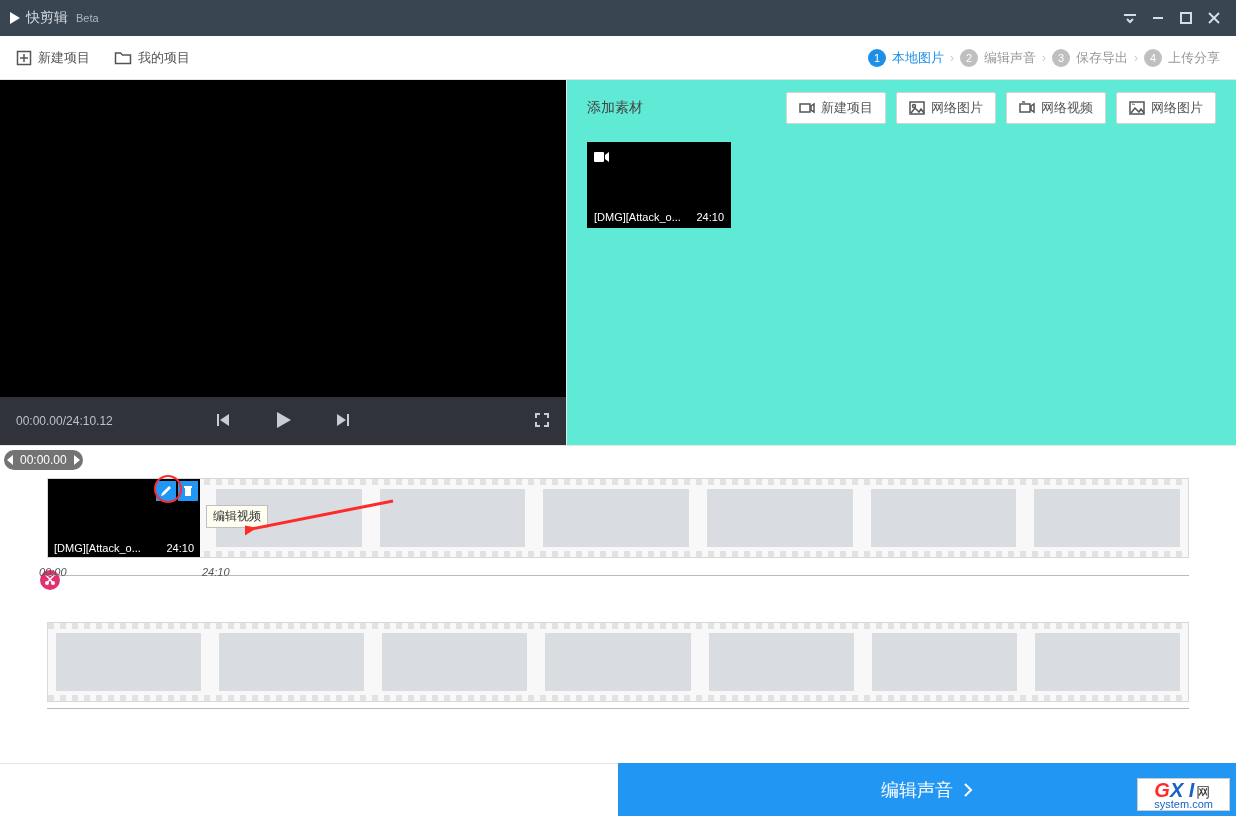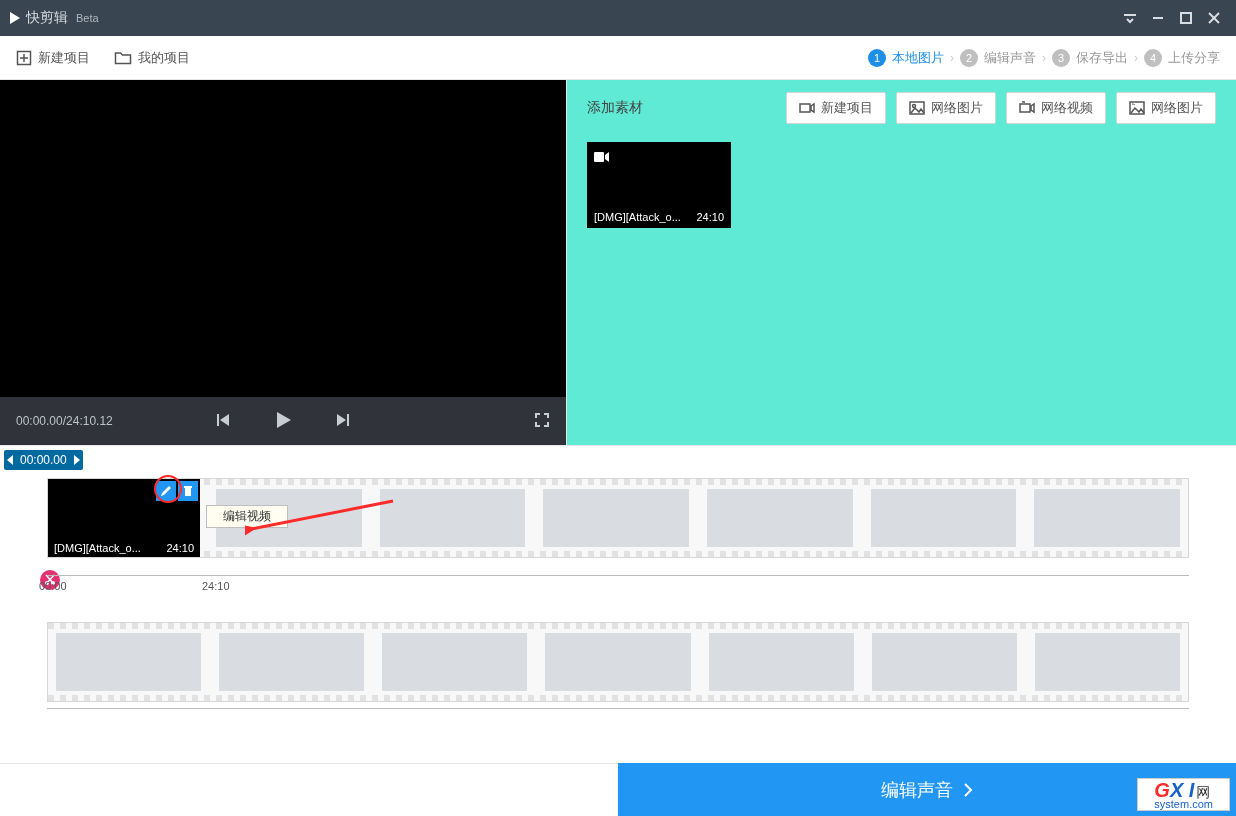--- a/index.html
+++ b/index.html
@@ -42,42 +42,42 @@
 .srcbtn { height:32px; background:#fff; border:1px solid #d4d4d4; border-radius:2px; padding:0 12px; display:flex; align-items:center; gap:6px; font-size:13px; color:#555; cursor:pointer; }
 .srcbtn svg { stroke:#555; fill:none; stroke-width:1.5; }
 .asset-grid { padding:6px 20px; }
 .asset-card { width:144px; height:86px; background:#000; position:relative; border:1px solid #000; }
 .asset-card .cam { position:absolute; top:6px; left:6px; }
 .asset-card .cam svg { fill:#fff; }
 .asset-card .meta { position:absolute; left:0; right:0; bottom:0; height:20px; display:flex; align-items:center; justify-content:space-between; padding:0 6px; color:#fff; font-size:11px; }
 
 
 .timeline-wrap { position:relative; border-top:1px solid #e6e6e6; background:#fff; padding-top:0; }
-.time-flag { position:absolute; top:4px; left:4px; display:flex; align-items:center; background:#0369a1; color:#fff; font-size:12px; height:20px; border-radius:2px; }
+.time-flag { position:absolute; top:4px; left:4px; display:flex; align-items:center; background:#737373; color:#fff; font-size:12px; height:20px; border-radius:10px; }
 .time-flag .ar { width:14px; display:flex; align-items:center; justify-content:center; }
 .time-flag .ar svg { fill:#fff; }
 .time-flag .val { padding:0 2px; font-family:Arial; }
 .cut-marker { position:absolute; top:124px; left:40px; width:20px; height:20px; border-radius:50%; background:#e33071; display:flex; align-items:center; justify-content:center; }
 .cut-marker svg { fill:#fff; }
 
 .track { margin:32px 47px 0 47px; height:80px; border:1px solid #d8d8d8; background:repeating-linear-gradient(90deg,#e2e2e2 0 6px,transparent 6px 12px) top/100% 6px no-repeat,repeating-linear-gradient(90deg,#e2e2e2 0 6px,transparent 6px 12px) bottom/100% 6px no-repeat,#f8f8f8; display:flex; gap:18px; padding:10px 8px; position:relative; }
 .track.second { margin-top:46px; }
 .slot { width:151px; background:#d9dde1; }
 .clip { position:absolute; left:0; top:0; bottom:0; width:152px; background:#000; }
 .clip .meta { position:absolute; left:0; right:0; bottom:0; height:18px; display:flex; align-items:center; justify-content:space-between; padding:0 6px; color:#fff; font-size:11px; }
 .clip-tools { position:absolute; right:2px; top:2px; display:flex; gap:2px; }
 .cbtn { width:20px; height:20px; display:flex; align-items:center; justify-content:center; }
 .cbtn.edit { background:#2196f3; }
 .cbtn.del  { background:#2196f3; }
 .cbtn svg { fill:#fff; }
 .edit-circle { position:absolute; width:28px; height:28px; border:2px solid #ff2a2a; border-radius:50%; top:-4px; right:18px; pointer-events:none; }
-.tooltip { position:absolute; top:26px; left:158px; background:#fffef0; border:1px solid #bfbfbf; font-size:12px; padding:2px 16px; color:#333; }
+.tooltip { position:absolute; top:26px; left:158px; background:#fffef0; border:1px solid #bfbfbf; font-size:12px; padding:2px 6px; color:#333; }
 
 .time-axis { position:relative; margin:4px 47px 0 47px; height:14px; border-bottom:1px solid #bbb; font-size:11px; color:#555; }
-.time-axis .tick { position:absolute; top:18px; }
+.time-axis .tick { position:absolute; top:4px;font-style:italic; }
 .time-axis .t0 { left:-8px; }
 .time-axis .t1 { left:155px; }
 
 .arrow { position:absolute; top:20px; left:197px; pointer-events:none; }
 
 
 .bottom { position:absolute; left:0; right:0; bottom:0; height:53px; display:flex; }
 .bottom .blank { flex:1; border-top:1px solid #e6e6e6; }
 .next-btn { flex:1; background:#2196f3; color:#fff; display:flex; align-items:center; justify-content:center; font-size:18px; gap:10px; cursor:pointer; }
 .next-btn svg { fill:#fff; }

